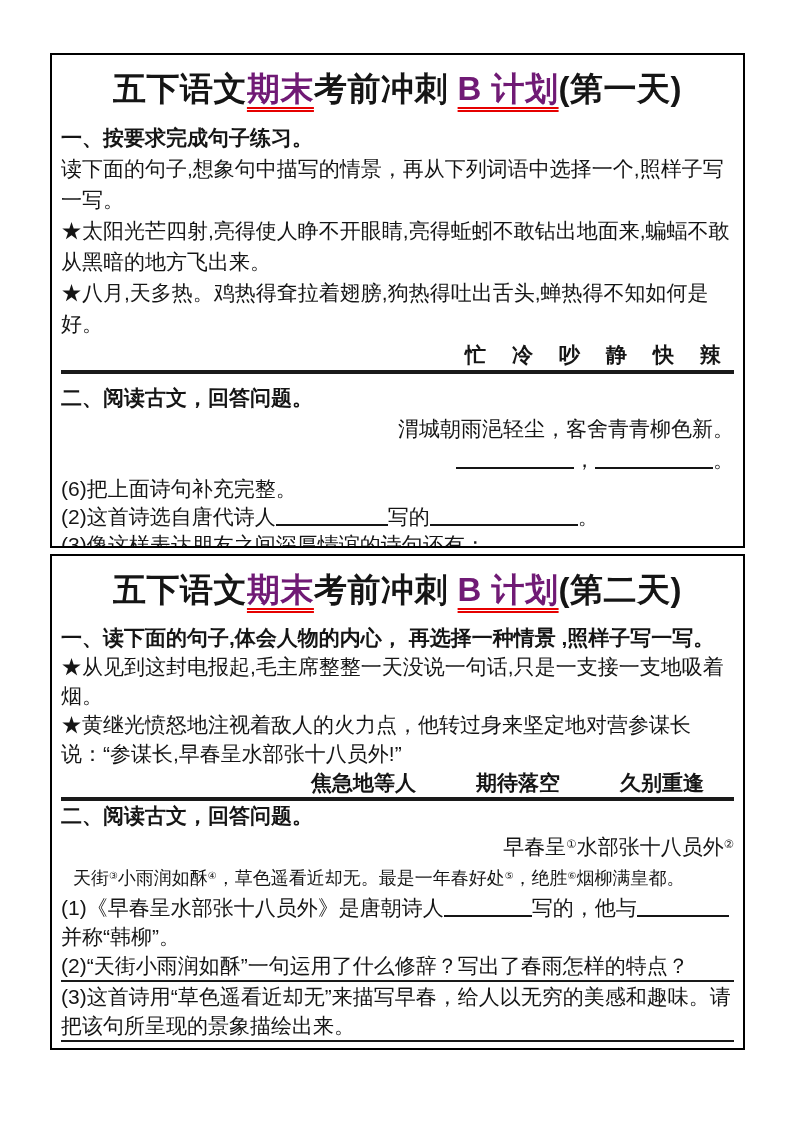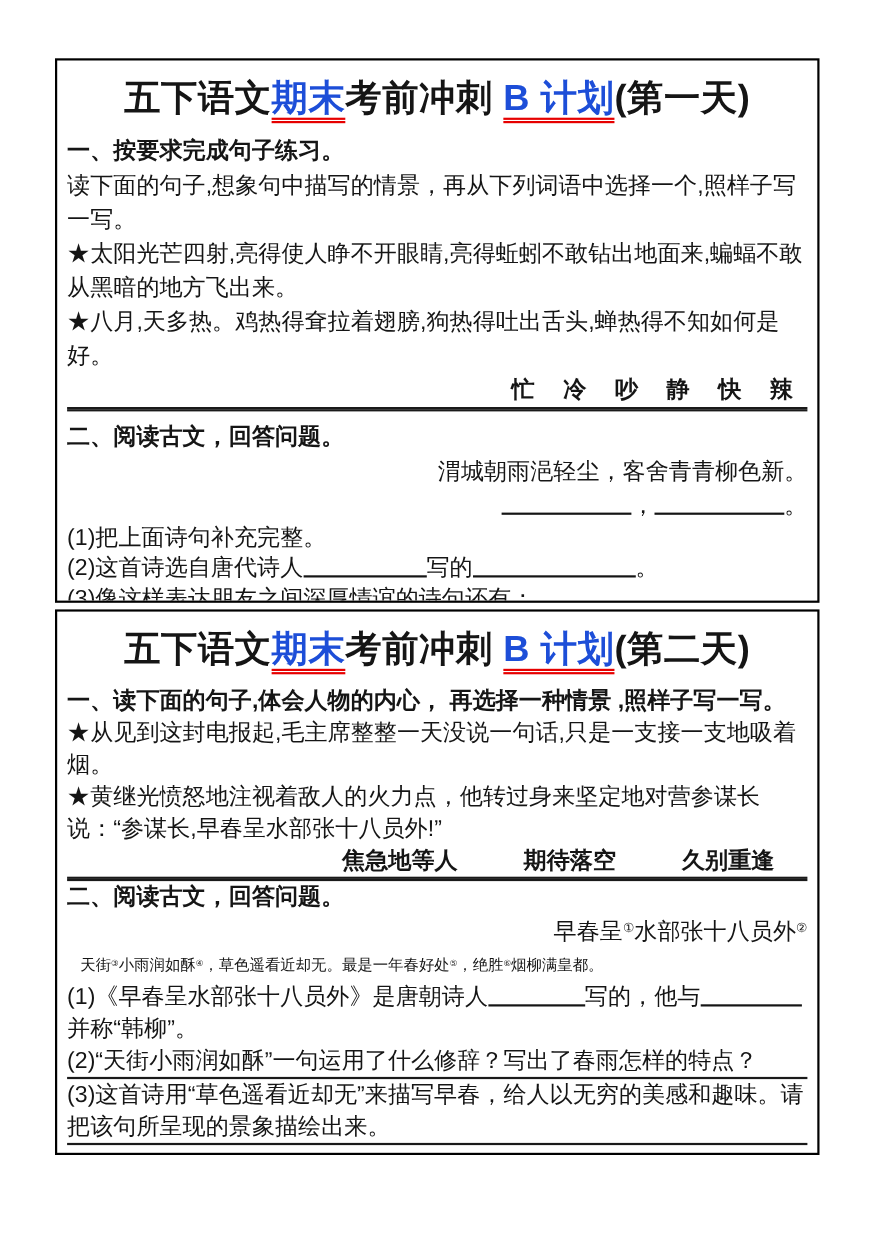--- a/index.html
+++ b/index.html
@@ -14,21 +14,21 @@
     padding:6px 9px 8px 9px;display:flex;flex-direction:column;overflow:hidden;
   }
   #sheet1{top:53px;height:495px;}
   #sheet2{top:554px;height:496px;}
 
   .doc-title{
     margin:6px 0 10px;text-align:center;font-size:33px;font-weight:bold;
     line-height:1.35;white-space:nowrap;letter-spacing:0.5px;
   }
   .red-ul{
-    color:#1d4ed8;
+    color:#701a75;
     text-decoration-line:underline;
     text-decoration-style:double;
     text-decoration-color:#e60000;
     text-decoration-thickness:2px;
     text-underline-offset:7px;
   }
 
   p{margin:0;font-size:21px;}
   #sheet1 p{line-height:31px;}
   #sheet2 p{line-height:29px;}
@@ -53,21 +53,21 @@
     display:inline-block;height:15px;border-bottom:2px solid #151515;
     vertical-align:-2px;
   }
   .w88{width:88px;}
   .w92{width:92px;}
   .w112{width:112px;}
   .w118{width:118px;}
   .w148{width:148px;}
   .w210{width:210px;}
 
-  .poem{font-size:14px;padding-left:12px;}
+  .poem{font-size:18px;padding-left:12px;}
   .sup{font-size:0.55em;vertical-align:0.55em;}
 </style>
 </head>
 <body>
 
 <div>
 
   <section class="sheet" id="sheet1">
     <h1 class="doc-title"><span>五下语文</span><span class="red-ul">期末</span><span>考前冲刺 </span><span class="red-ul">B 计划</span><span>(第一天)</span></h1>
 
@@ -81,21 +81,21 @@
     <span class="word">忙</span><span class="word">冷</span><span class="word">吵</span><span class="word">静</span><span class="word">快</span><span class="word">辣</span></p>
 
     <div class="answer-line h18"></div>
     <div class="answer-line h26"></div>
 
     <p class="heading mt8">二、阅读古文，回答问题。</p>
     <p class="center">渭城朝雨浥轻尘，客舍青青柳色新。</p>
 
     <p class="center"><span class="blank w118"></span><span>，</span><span class="blank w118"></span><span>。</span></p>
 
-    <p class="q">(1)把上面诗句补充完整。</p>
+    <p class="q">(6)把上面诗句补充完整。</p>
 
     <p class="q"><span>(2)这首诗选自唐代诗人</span><span class="blank w112"></span><span>写的</span><span class="blank w148"></span><span>。</span></p>
 
     <p class="q"><span>(3)像这样表达朋友之间深厚情谊的诗句还有：</span><span class="blank w210"></span><span>。</span></p>
   </section>
 
   <section class="sheet" id="sheet2">
     <h1 class="doc-title"><span>五下语文</span><span class="red-ul">期末</span><span>考前冲刺 </span><span class="red-ul">B 计划</span><span>(第二天)</span></h1>
 
     <p class="heading">一、读下面的句子,体会人物的内心， 再选择一种情景 ,照样子写一写。</p>

